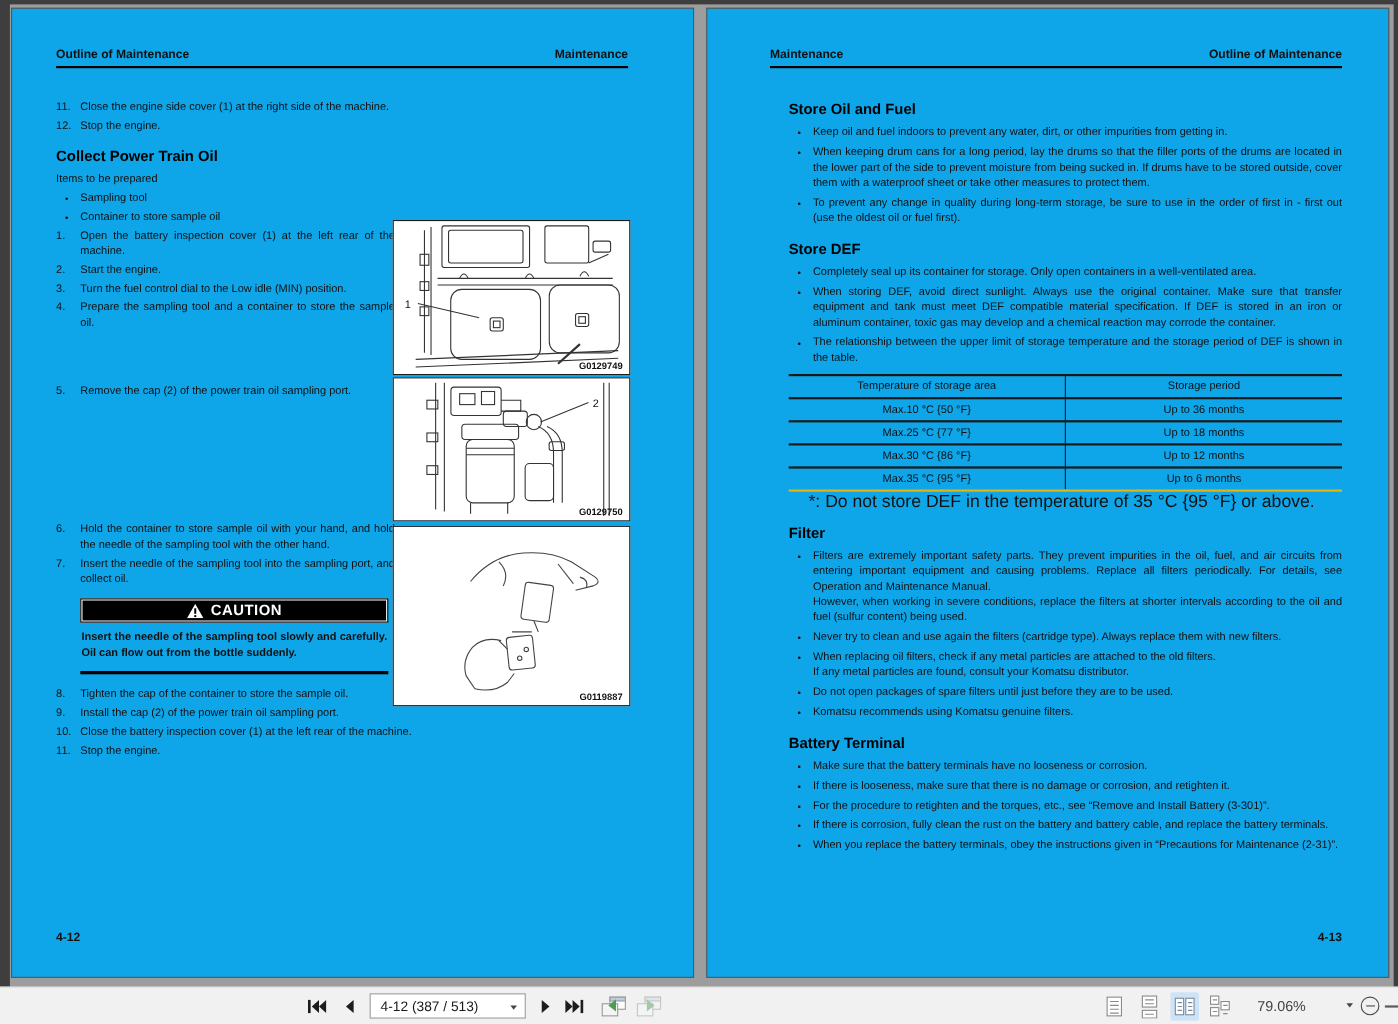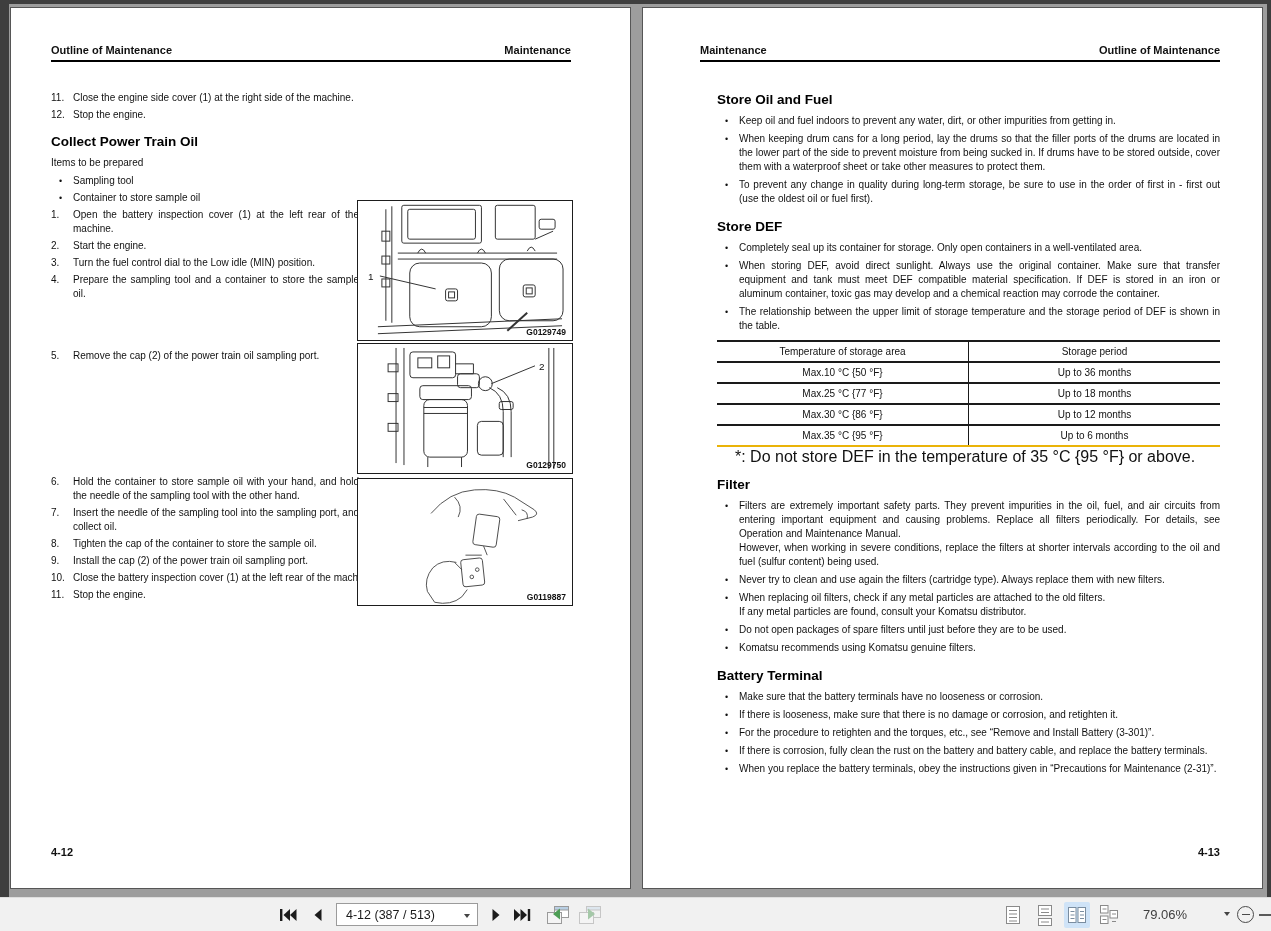--- a/index.html
+++ b/index.html
@@ -6,21 +6,21 @@
   body{
     width:1271px;height:931px;position:relative;overflow:hidden;
     background:#9d9d9d;font-family:"Liberation Sans",sans-serif;color:#111;
   }
   
   .frame-top{position:absolute;left:0;top:0;width:1271px;height:4px;background:#3e3e3e;}
   .frame-left{position:absolute;left:0;top:0;width:9px;height:897px;background:#3e3e3e;}
   .frame-right{position:absolute;right:0;top:0;width:4px;height:897px;background:#3e3e3e;}
 
   .page{
-    position:absolute;top:7px;width:621px;height:882px;background:#ffffff;
+    position:absolute;top:7px;width:621px;height:882px;background:#0ea5e9;
     border:1px solid #565656;box-sizing:border-box;text-decoration:underline;
   }
   .page-left{left:10px;}
   .page-right{left:642px;}
 
   .page-hdr{position:absolute;top:36px;font-weight:bold;font-size:11px;display:flex;justify-content:space-between;}
   .page-left .page-hdr{left:40px;right:59px;}
   .page-right .page-hdr{left:57px;right:42px;}
   .hdr-rule{position:absolute;top:52px;height:2px;background:#000;}
   .page-left .hdr-rule{left:40px;right:59px;}
@@ -52,21 +52,21 @@
   .caution{width:280px;margin:10px 0 12px 22px;border-bottom:3px solid #000;padding-bottom:9px;}
   .caution-bar{background:#000;color:#fff;height:22px;display:flex;align-items:center;justify-content:center;gap:7px;
     font-weight:bold;font-size:13.5px;letter-spacing:.5px;box-shadow:inset 0 0 0 1px #000, inset 0 0 0 2px #fff;}
   .caution-body{font-weight:bold;font-size:10px;line-height:14px;text-align:justify;padding:7px 1px 0 1px;}
   .note-line{margin:0 0 5px 22px;}
 
   
   .fig{position:absolute;left:346px;width:216px;border:1px solid #1d1d1d;background:#fff;box-sizing:border-box;}
   #fig1{top:192px;height:141px;}
   #fig2{top:335px;height:131px;}
-  #fig3{top:470px;height:128px;}
+  #fig3{top:470px;height:164px;}
   .fig svg{display:block;width:100%;height:100%;}
   .fig-code{position:absolute;right:6px;bottom:3px;font-size:8.5px;font-weight:bold;color:#111;}
 
   
   table.def{width:100%;border-collapse:collapse;margin:7px 0 3px 0;}
   table.def th,table.def td{font-weight:normal;font-size:10px;text-align:center;padding:2.5px 4px;}
   table.def tr{border-top:2px solid #1a1a1a;}
   table.def tbody tr:last-child{border-bottom:2px solid #eab308;}
   table.def th:first-child,table.def td:first-child{border-right:1px solid #1a1a1a;width:50%;}
   .footnote{font-size:16px;margin:3px 0 0 18px;}
@@ -154,20 +154,31 @@
         <div class="step">
           <span class="num">6.</span>
           <div class="stxt">Hold the container to store sample oil with your hand, and hold the needle of the sampling tool with the other hand.</div>
         </div>
         <div class="step">
           <span class="num">7.</span>
           <div class="stxt">Insert the needle of the sampling tool into the sampling port, and collect oil.</div>
         </div>
       </div>
 
+    <div class="caution">
+      <div class="caution-bar">
+        <svg width="15" height="13" viewBox="0 0 15 13">
+          <polygon points="7.5,0 15,13 0,13" fill="#fff"></polygon>
+          <rect x="6.6" y="4" width="1.8" height="5" fill="#000"></rect>
+          <rect x="6.6" y="10.2" width="1.8" height="1.8" fill="#000"></rect>
+        </svg>
+        <span>CAUTION</span>
+      </div>
+      <div class="caution-body">Insert the needle of the sampling tool slowly and carefully. Oil can flow out from the bottle suddenly.</div>
+    </div>
 
     <div id="steps-c">
         <div class="step">
           <span class="num">8.</span>
           <div class="stxt">Tighten the cap of the container to store the sample oil.</div>
         </div>
         <div class="step">
           <span class="num">9.</span>
           <div class="stxt">Install the cap (2) of the power train oil sampling port.</div>
         </div>

